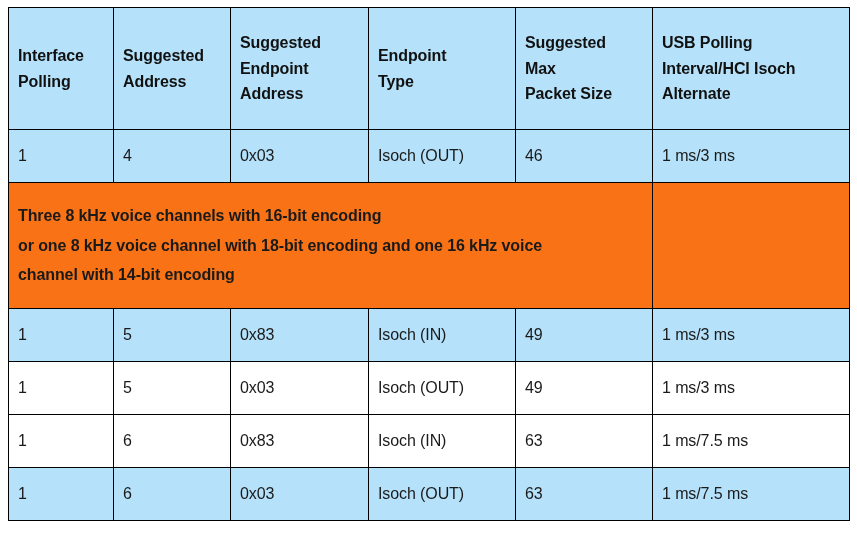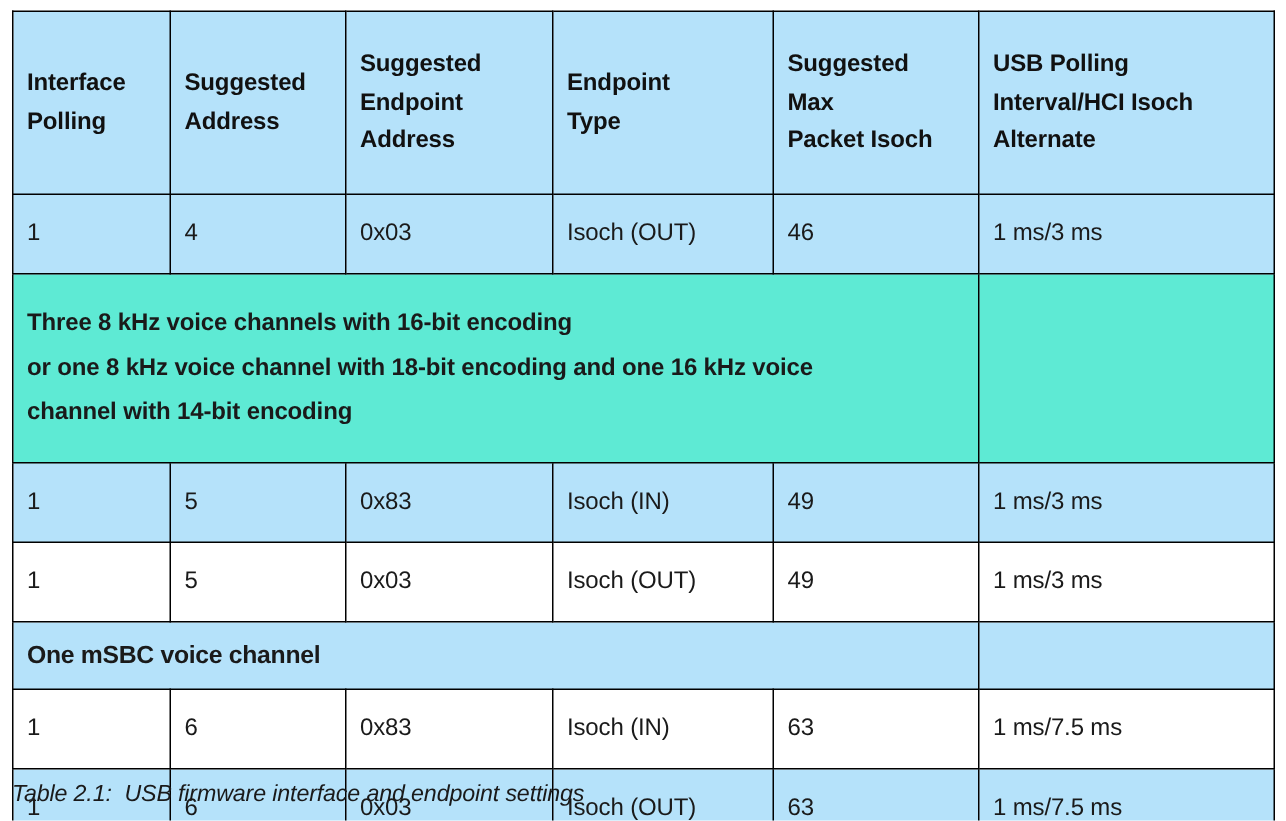--- a/index.html
+++ b/index.html
@@ -68,21 +68,21 @@
 
   tr.data-row td {
     height: 52px;
     font-size: 16px;
     letter-spacing: -0.1px;
   }
   tr.blue td { background: #b5e2fa; }
   tr.white td { background: #ffffff; }
 
   td.blue-cell { background: #b5e2fa; }
-  td.white-cell { background: #5eead4; }
+  td.white-cell { background: #f97316; }
 
   tr.note-row td.note-text {
     height: 117px;
     font-weight: bold;
     font-size: 16px;
     vertical-align: middle;
     padding-top: 4px;
     padding-bottom: 4px;
     letter-spacing: -0.1px;
   }
@@ -142,21 +142,21 @@
               <span class="hl">Endpoint</span>
               <span class="hl">Address</span>
             </td>
             <td>
               <span class="hl">Endpoint</span>
               <span class="hl">Type</span>
             </td>
             <td>
               <span class="hl">Suggested</span>
               <span class="hl">Max</span>
-              <span class="hl">Packet Isoch</span>
+              <span class="hl">Packet Size</span>
             </td>
             <td>
               <span class="hl">USB Polling</span>
               <span class="hl">Interval/HCI Isoch</span>
               <span class="hl">Alternate</span>
             </td>
           </tr>
           <tr class="data-row blue">
             <td>1</td>
             <td>4</td>
@@ -182,39 +182,34 @@
             <td>1 ms/3 ms</td>
           </tr>
           <tr class="data-row white">
             <td>1</td>
             <td>5</td>
             <td>0x03</td>
             <td>Isoch (OUT)</td>
             <td>49</td>
             <td>1 ms/3 ms</td>
           </tr>
-          <tr class="subhead-row">
-            <td class="subhead-text blue-cell" colspan="5">One mSBC voice channel</td>
-            <td class="blue-cell"></td>
-          </tr>
           <tr class="data-row white">
             <td>1</td>
             <td>6</td>
             <td>0x83</td>
             <td>Isoch (IN)</td>
             <td>63</td>
             <td>1 ms/7.5 ms</td>
           </tr>
           <tr class="data-row blue">
             <td>1</td>
             <td>6</td>
             <td>0x03</td>
             <td>Isoch (OUT)</td>
             <td>63</td>
             <td>1 ms/7.5 ms</td>
           </tr>
         </tbody>
     </table>
   </div>
 
-  <div class="caption">Table 2.1:  USB firmware interface and endpoint settings</div>
 
 </div>
 
 </body></html>

